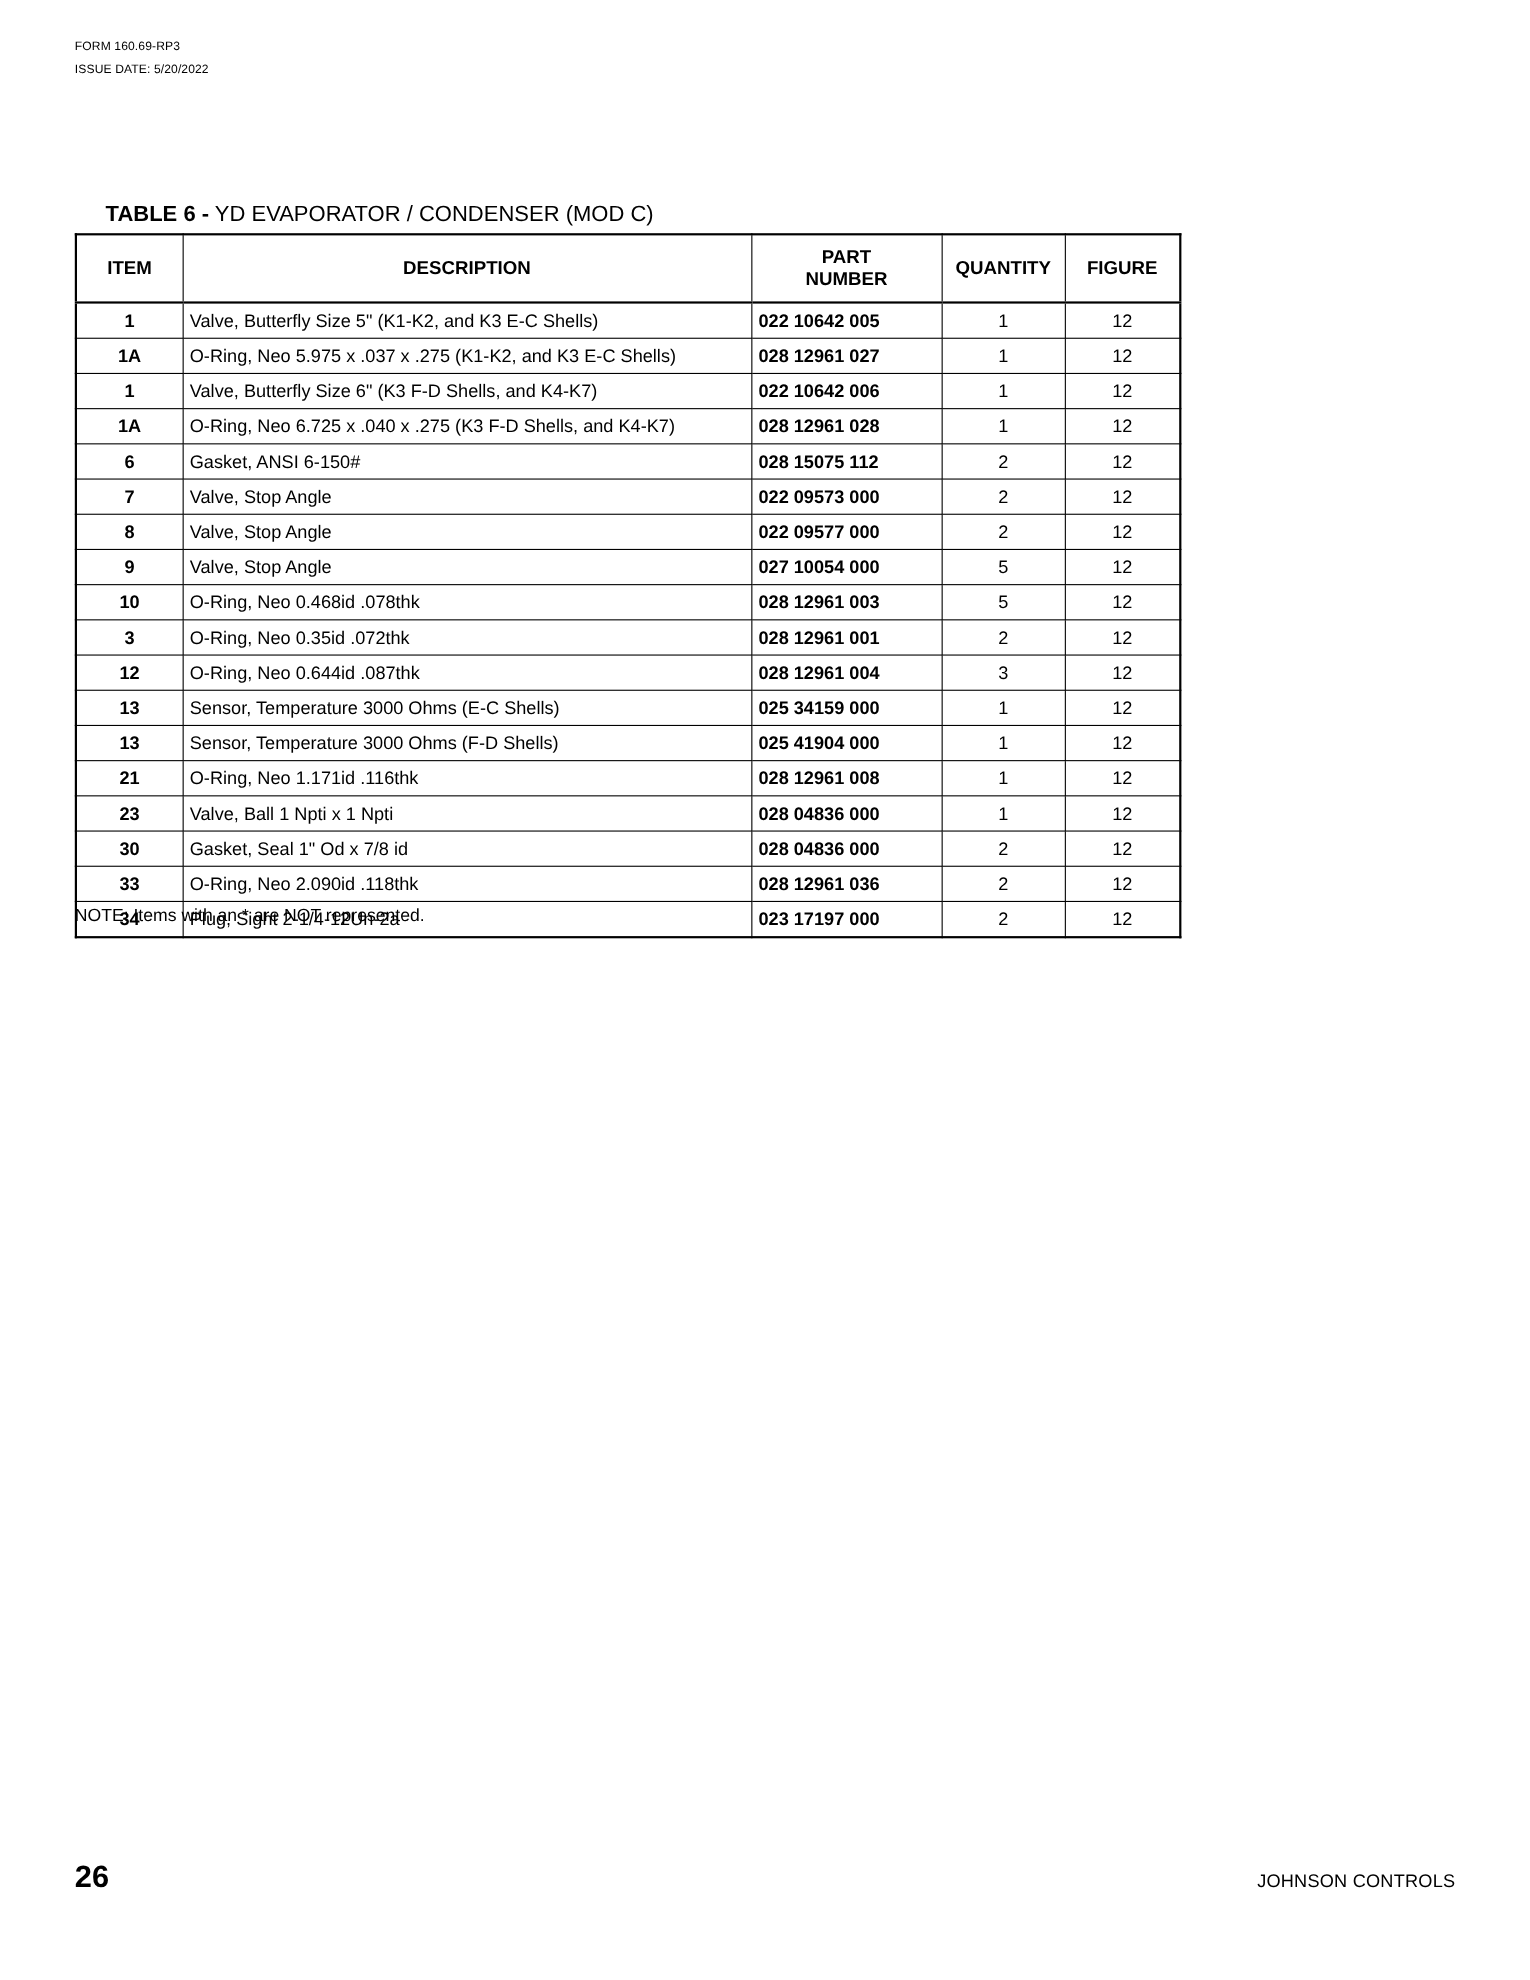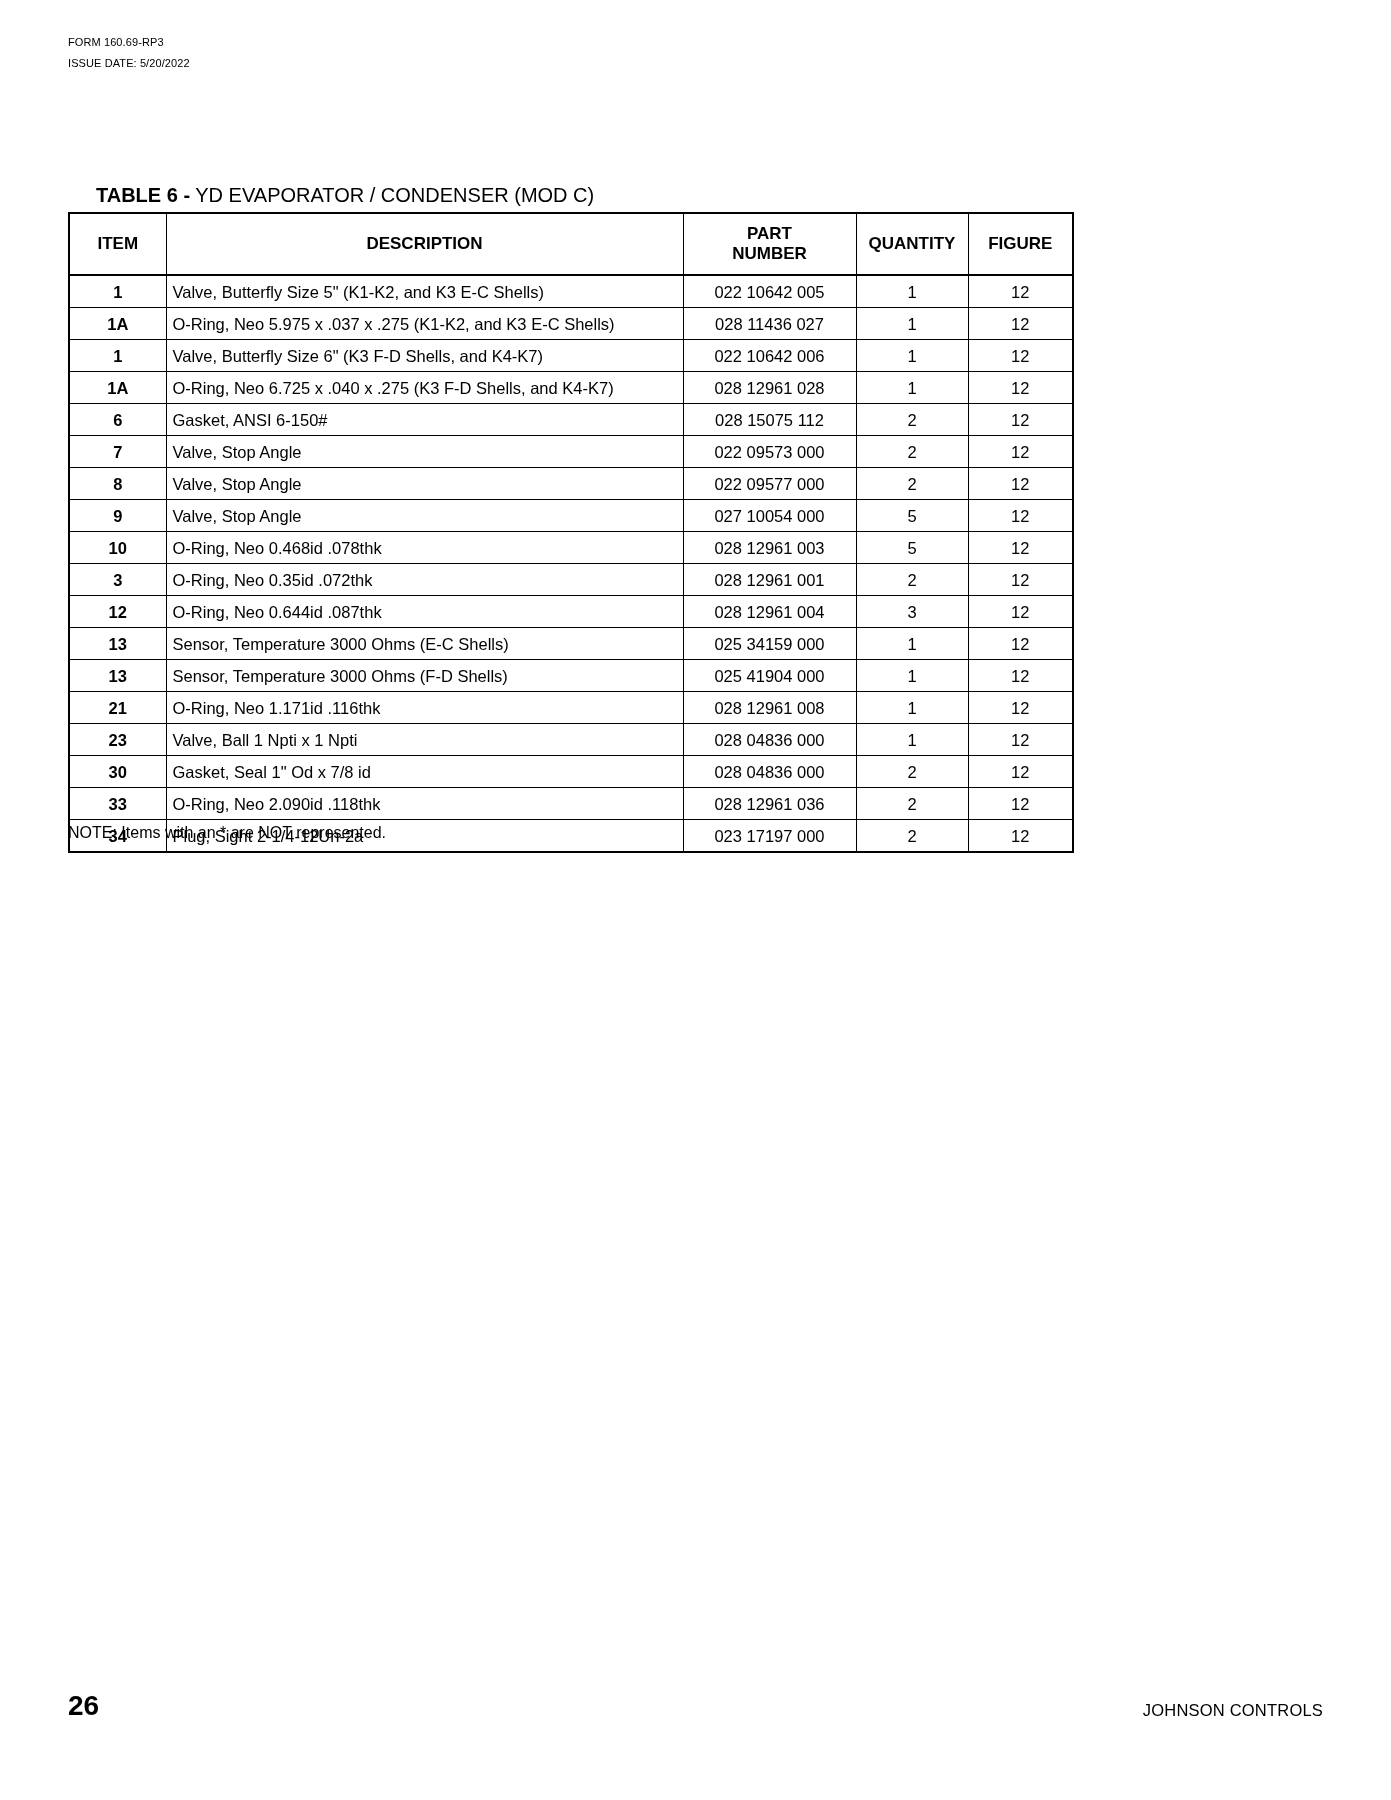--- a/index.html
+++ b/index.html
@@ -84,21 +84,21 @@
     line-height: 20px;
     background: #ffffff;
   }
   td.item {
     text-align: center;
     font-weight: bold;
     border-right: 2px solid #000;
   }
   th.h-item { border-right: 2px solid #000; }
   td.desc { text-align: left; padding-left: 9px; }
-  td.part { text-align: center; }
+  td.part { text-align: left; font-weight: bold; }
   td.qty  { text-align: center; }
   td.fig  { text-align: center; }
 
   
   .table-note {
     position: absolute;
     left: 68px;
     top: 822px;
     font-size: 16px;
     line-height: 21px;
@@ -157,21 +157,21 @@
           <tr>
             <td class="item">1</td>
             <td class="desc">Valve, Butterfly Size 5" (K1-K2, and K3 E-C Shells)</td>
             <td class="part">022 10642 005</td>
             <td class="qty">1</td>
             <td class="fig">12</td>
           </tr>
           <tr>
             <td class="item">1A</td>
             <td class="desc">O-Ring, Neo 5.975 x .037 x .275 (K1-K2, and K3 E-C Shells)</td>
-            <td class="part">028 11436 027</td>
+            <td class="part">028 12961 027</td>
             <td class="qty">1</td>
             <td class="fig">12</td>
           </tr>
           <tr>
             <td class="item">1</td>
             <td class="desc">Valve, Butterfly Size 6" (K3 F-D Shells, and K4-K7)</td>
             <td class="part">022 10642 006</td>
             <td class="qty">1</td>
             <td class="fig">12</td>
           </tr>

